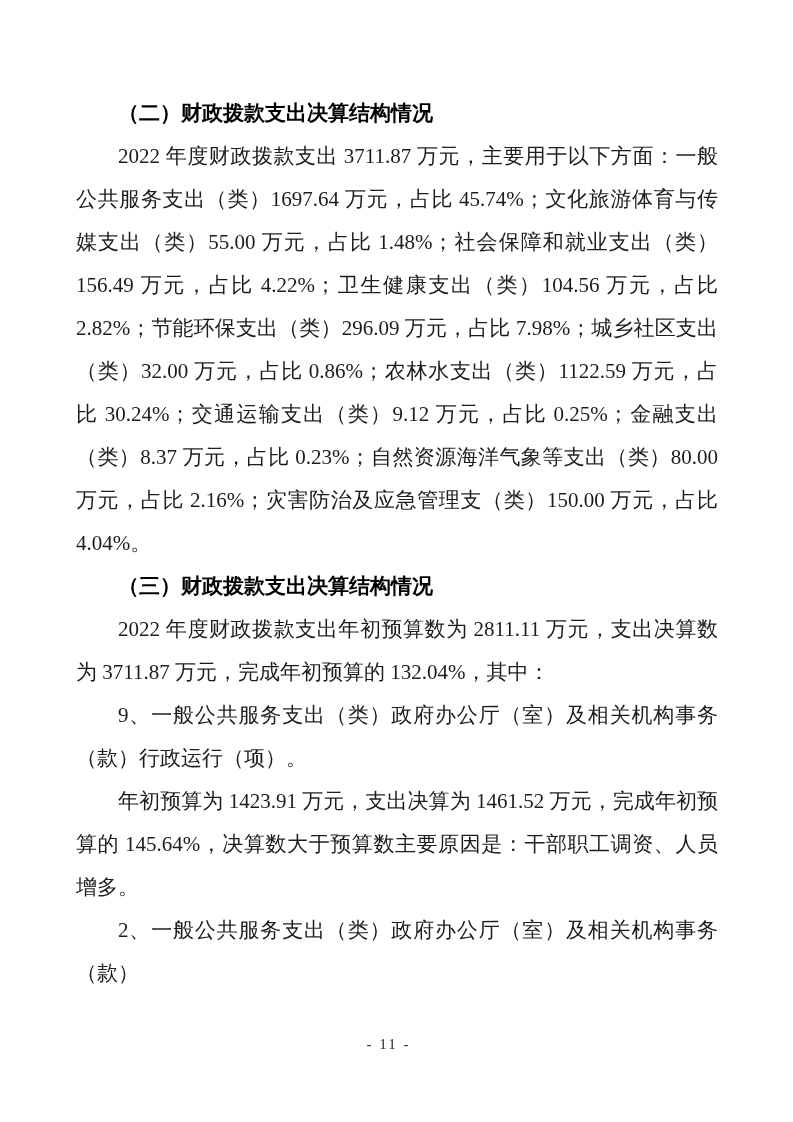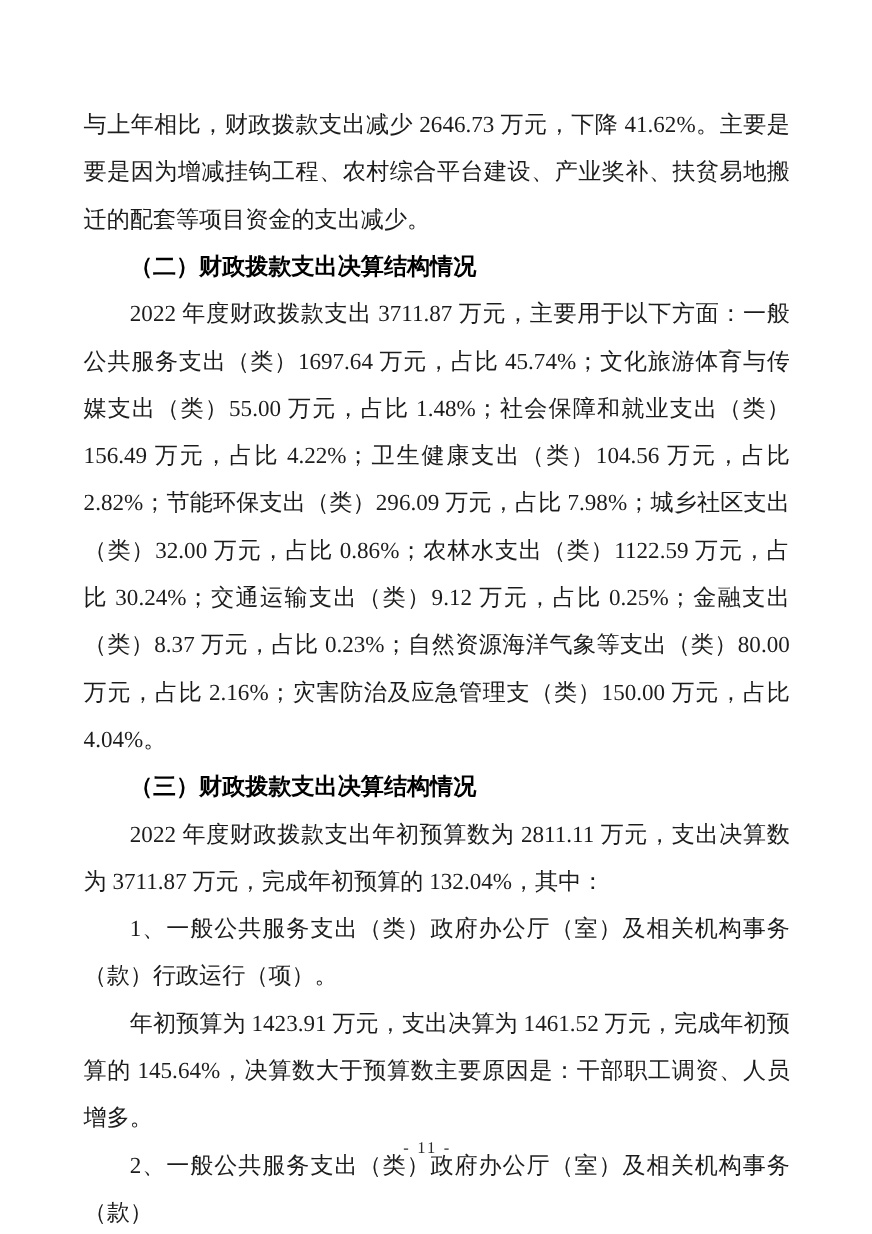--- a/index.html
+++ b/index.html
@@ -47,23 +47,22 @@
     line-height: 20px;
     color: #2b2b2b;
     letter-spacing: 2px;
   }
 </style>
 </head>
 <body>
 
 <div class="page">
   <div class="content">
-    <p class="continued">与上年相比，财政拨款支出减少 2646.73 万元，下降 41.62%。主要是要是因为增减挂钩工程、农村综合平台建设、产业奖补、扶贫易地搬迁的配套等项目资金的支出减少。</p>
     <p class="heading">（二）财政拨款支出决算结构情况</p>
     <p class="body">2022 年度财政拨款支出 3711.87 万元，主要用于以下方面：一般公共服务支出（类）1697.64 万元，占比 45.74%；文化旅游体育与传媒支出（类）55.00 万元，占比 1.48%；社会保障和就业支出（类）156.49 万元，占比 4.22%；卫生健康支出（类）104.56 万元，占比 2.82%；节能环保支出（类）296.09 万元，占比 7.98%；城乡社区支出（类）32.00 万元，占比 0.86%；农林水支出（类）1122.59 万元，占比 30.24%；交通运输支出（类）9.12 万元，占比 0.25%；金融支出（类）8.37 万元，占比 0.23%；自然资源海洋气象等支出（类）80.00 万元，占比 2.16%；灾害防治及应急管理支（类）150.00 万元，占比 4.04%。</p>
     <p class="heading">（三）财政拨款支出决算结构情况</p>
     <p class="body">2022 年度财政拨款支出年初预算数为 2811.11 万元，支出决算数为 3711.87 万元，完成年初预算的 132.04%，其中：</p>
-    <p class="body">1、一般公共服务支出（类）政府办公厅（室）及相关机构事务（款）行政运行（项）。</p>
+    <p class="body">9、一般公共服务支出（类）政府办公厅（室）及相关机构事务（款）行政运行（项）。</p>
     <p class="body">年初预算为 1423.91 万元，支出决算为 1461.52 万元，完成年初预算的 145.64%，决算数大于预算数主要原因是：干部职工调资、人员增多。</p>
     <p class="body">2、一般公共服务支出（类）政府办公厅（室）及相关机构事务（款）</p>
   </div>
   <div class="footer">- 11 -</div>
 </div>
 
 </body></html>

